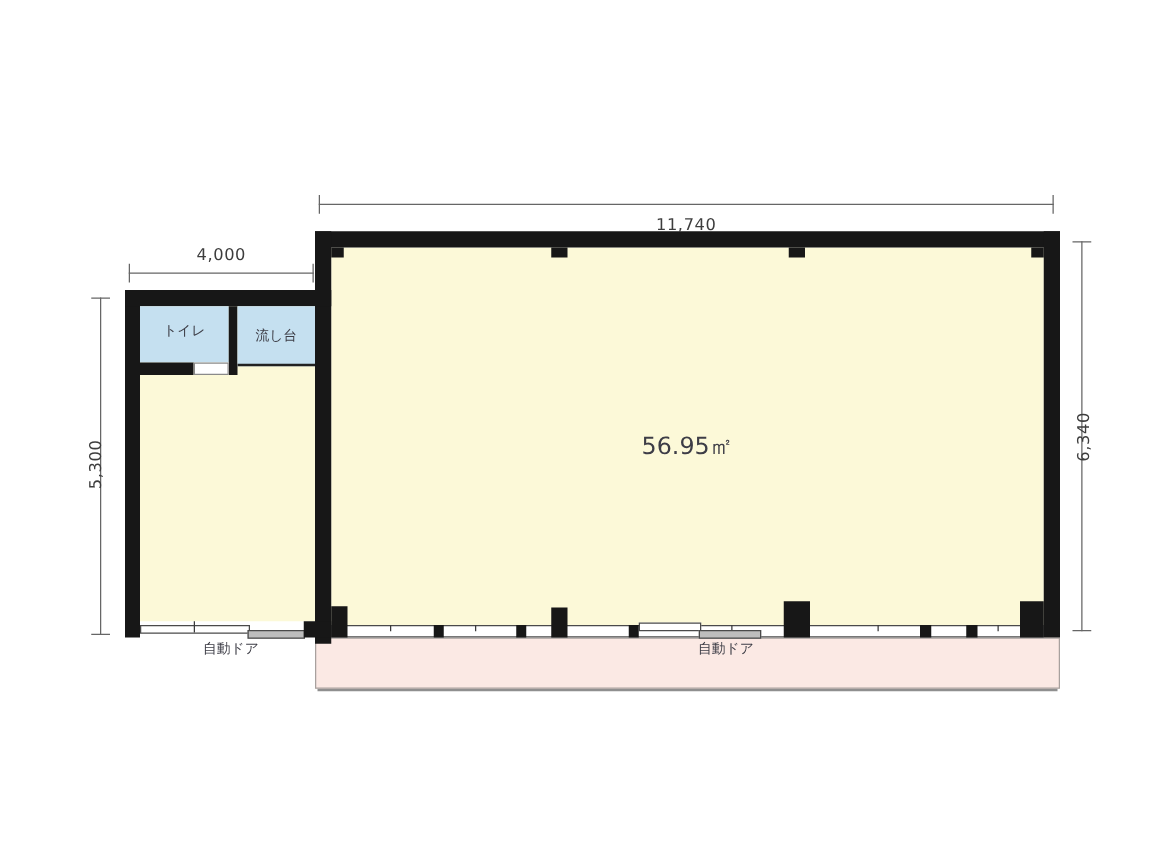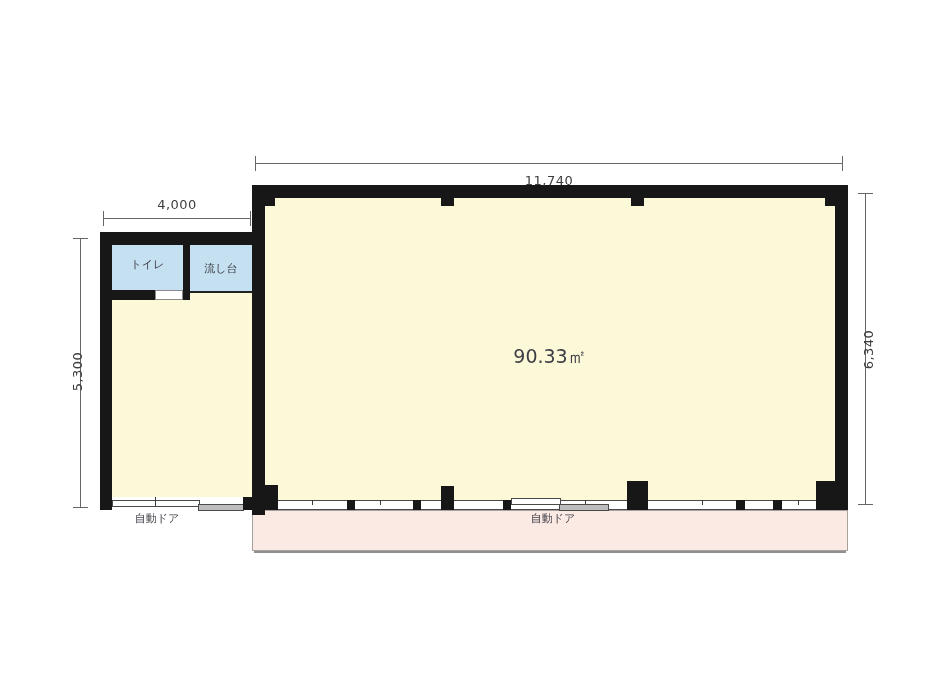--- a/index.html
+++ b/index.html
@@ -24,21 +24,21 @@
   .dim-line-h{position:absolute;height:1px;background:var(--dim);}
   .dim-line-v{position:absolute;width:1px;background:var(--dim);}
   .dim-tick-v{position:absolute;width:1px;height:15px;background:var(--dim);}
   .dim-tick-h{position:absolute;width:15px;height:1px;background:var(--dim);}
   .dim-label{position:absolute;font-size:13px;color:#3d3d3d;text-align:center;letter-spacing:.5px;}
   .dim-label.rot{transform:rotate(-90deg);transform-origin:center center;}
   .room-label{position:absolute;text-align:center;color:#3d3d46;}
   .lbl-s{font-size:11px;}
   .shop-name{font-size:16px;}
   .shop-area{font-size:19px;}
-  .door-label{position:absolute;font-size:11px;color:#3d3d46;text-align:center;}
+  .door-label{position:absolute;font-size:11px;color:#3d3d46;text-align:right;}
 </style>
 </head>
 <body>
 
 <div class="plan">
 
   <div class="canopy" style="left:252px;top:510px;width:596px;height:41px;"></div>
 
   <div class="fill-room" style="left:265px;top:198px;width:570px;height:302px;"></div>
 
@@ -82,21 +82,21 @@
   <div class="wall" style="left:100px;top:232px;width:165px;height:13px;"></div>
   <div class="wall" style="left:243px;top:497px;width:22px;height:13px;"></div>
 
   <div class="fill-wet" style="left:112px;top:245px;width:71px;height:45px;"></div>
   <div class="wall" style="left:183px;top:245px;width:7px;height:55px;"></div>
   <div class="wall" style="left:112px;top:290px;width:43px;height:10px;"></div>
   <div class="glass" style="left:155px;top:290px;width:28px;height:10px;border-color:#8a8a8a;"></div>
 
   <div class="fill-wet" style="left:190px;top:245px;width:62px;height:48px;border-bottom:2px solid #222;"></div>
 
-  <div class="room-label shop-area" style="left:475px;top:344px;width:150px;">90.33㎡</div>
+  <div class="room-label shop-area" style="left:475px;top:344px;width:150px;">56.95㎡</div>
   <div class="room-label lbl-s" style="left:112px;top:257px;width:71px;">トイレ</div>
   <div class="room-label lbl-s" style="left:190px;top:261px;width:62px;">流し台</div>
   <div class="door-label" style="left:107px;top:511px;width:100px;">自動ドア</div>
   <div class="door-label" style="left:503px;top:511px;width:100px;">自動ドア</div>
 
   <div class="dim-line-h" style="left:255px;top:163px;width:588px;"></div>
   <div class="dim-tick-v" style="left:255px;top:156px;"></div>
   <div class="dim-tick-v" style="left:842px;top:156px;"></div>
   <div class="dim-label" style="left:459px;top:149px;width:180px;margin-top:24px;">11,740</div>
 

